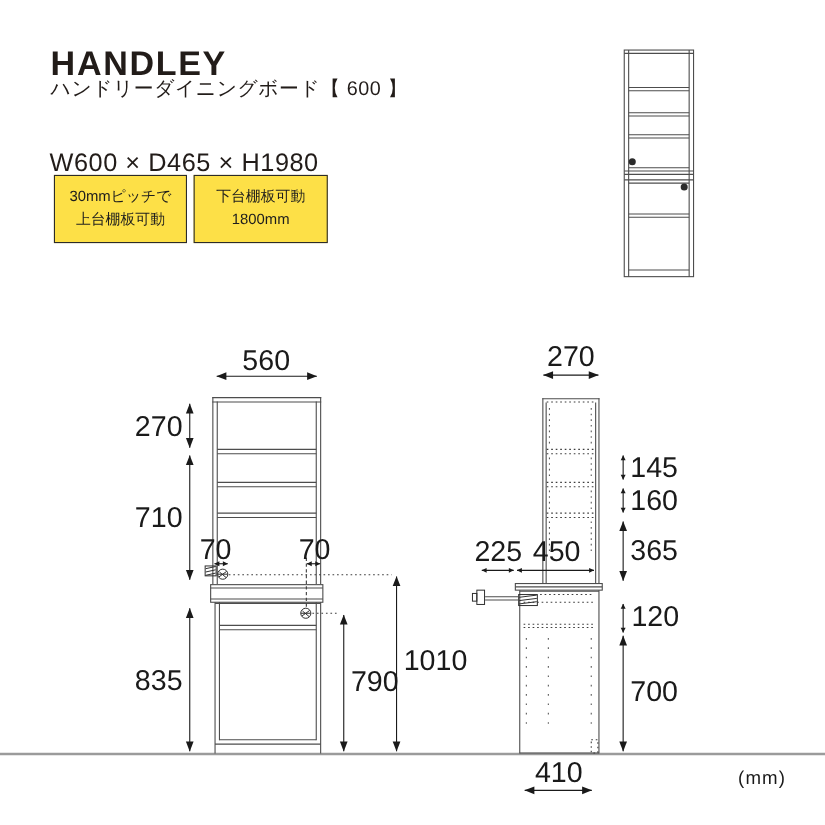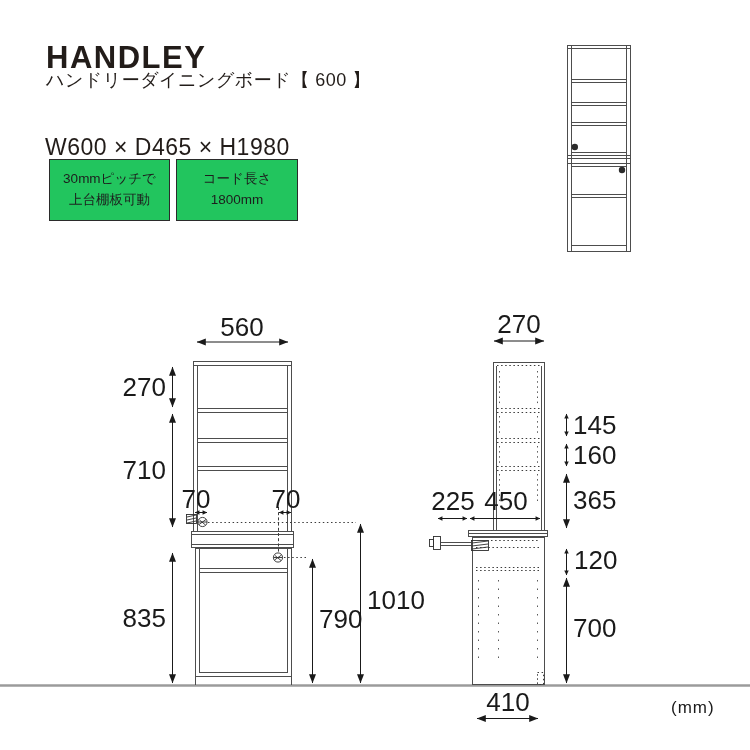--- a/index.html
+++ b/index.html
@@ -5,21 +5,21 @@
   html,body{margin:0;padding:0;background:#fff;}
   #stage{position:relative;width:750px;height:750px;background:#ffffff;overflow:hidden;
          font-family:"Liberation Sans","DejaVu Sans",sans-serif;color:#221c19;}
   .title{position:absolute;left:46px;top:40px;font-size:31px;font-weight:bold;letter-spacing:1.5px;}
   .subtitle{position:absolute;left:46px;top:68px;font-size:18px;letter-spacing:0.5px;}
   .sizeline{position:absolute;left:45px;top:112px;font-size:23px;letter-spacing:0.5px;margin-top:22px;}
   .specs{position:absolute;left:49px;top:159px;display:grid;
          grid-template-columns:121px 122px;grid-auto-rows:62px;gap:6px 6px;}
   .spec-box{border:1.5px solid #2b2b2b;display:flex;flex-direction:column;
             align-items:center;justify-content:center;text-align:center;
-            font-size:13.5px;line-height:1.55;color:#1d1d1d;background:#22c55e;}
+            font-size:13.5px;line-height:1.55;color:#1d1d1d;background:#fde047;}
   svg{position:absolute;left:0;top:0;}
   svg text{font-family:"Liberation Sans","DejaVu Sans",sans-serif;font-size:26px;fill:#1a1a1a;}
   svg text.unit{font-size:17px;letter-spacing:1px;}
   .cab{stroke:#4d4d4d;stroke-width:1;fill:none;}
   .cabF{stroke:#4d4d4d;stroke-width:1;fill:#ffffff;}
   .dim{stroke:#1a1a1a;stroke-width:1;fill:none;}
   .dot{stroke:#3c3c3c;stroke-width:1;fill:none;stroke-dasharray:1.5 2.6;}
   .dsh{stroke:#3c3c3c;stroke-width:1;fill:none;stroke-dasharray:3 2.2;}
   .pin{stroke:#5a5a5a;stroke-width:1;fill:none;stroke-dasharray:1.5 3.6;}
   .pin2{stroke:#5a5a5a;stroke-width:1;fill:none;stroke-dasharray:1.5 7;}
@@ -33,21 +33,21 @@
   <div class="title">HANDLEY</div>
   <div class="subtitle">ハンドリーダイニングボード【 600 】</div>
   <div class="sizeline">W600 × D465 × H1980</div>
 
   <div class="specs">
     <div class="spec-box">
       <span>30mmピッチで</span>
       <span>上台棚板可動</span>
     </div>
     <div class="spec-box">
-      <span>コード長さ</span>
+      <span>下台棚板可動</span>
       <span>1800mm</span>
     </div>
   </div>
 
   <svg width="750" height="750" viewBox="0 0 750 750">
     <defs>
       <marker id="arr" viewBox="0 0 10 8" refX="9.3" refY="4" markerWidth="10" markerHeight="8" orient="auto-start-reverse" markerUnits="userSpaceOnUse">
         <path d="M0.5,0.5 L9.5,4 L0.5,7.5 Z" fill="#1a1a1a"></path>
       </marker>
       <marker id="arrS" viewBox="0 0 10 8" refX="6.8" refY="4" markerWidth="7" markerHeight="7" orient="auto-start-reverse" markerUnits="userSpaceOnUse">

